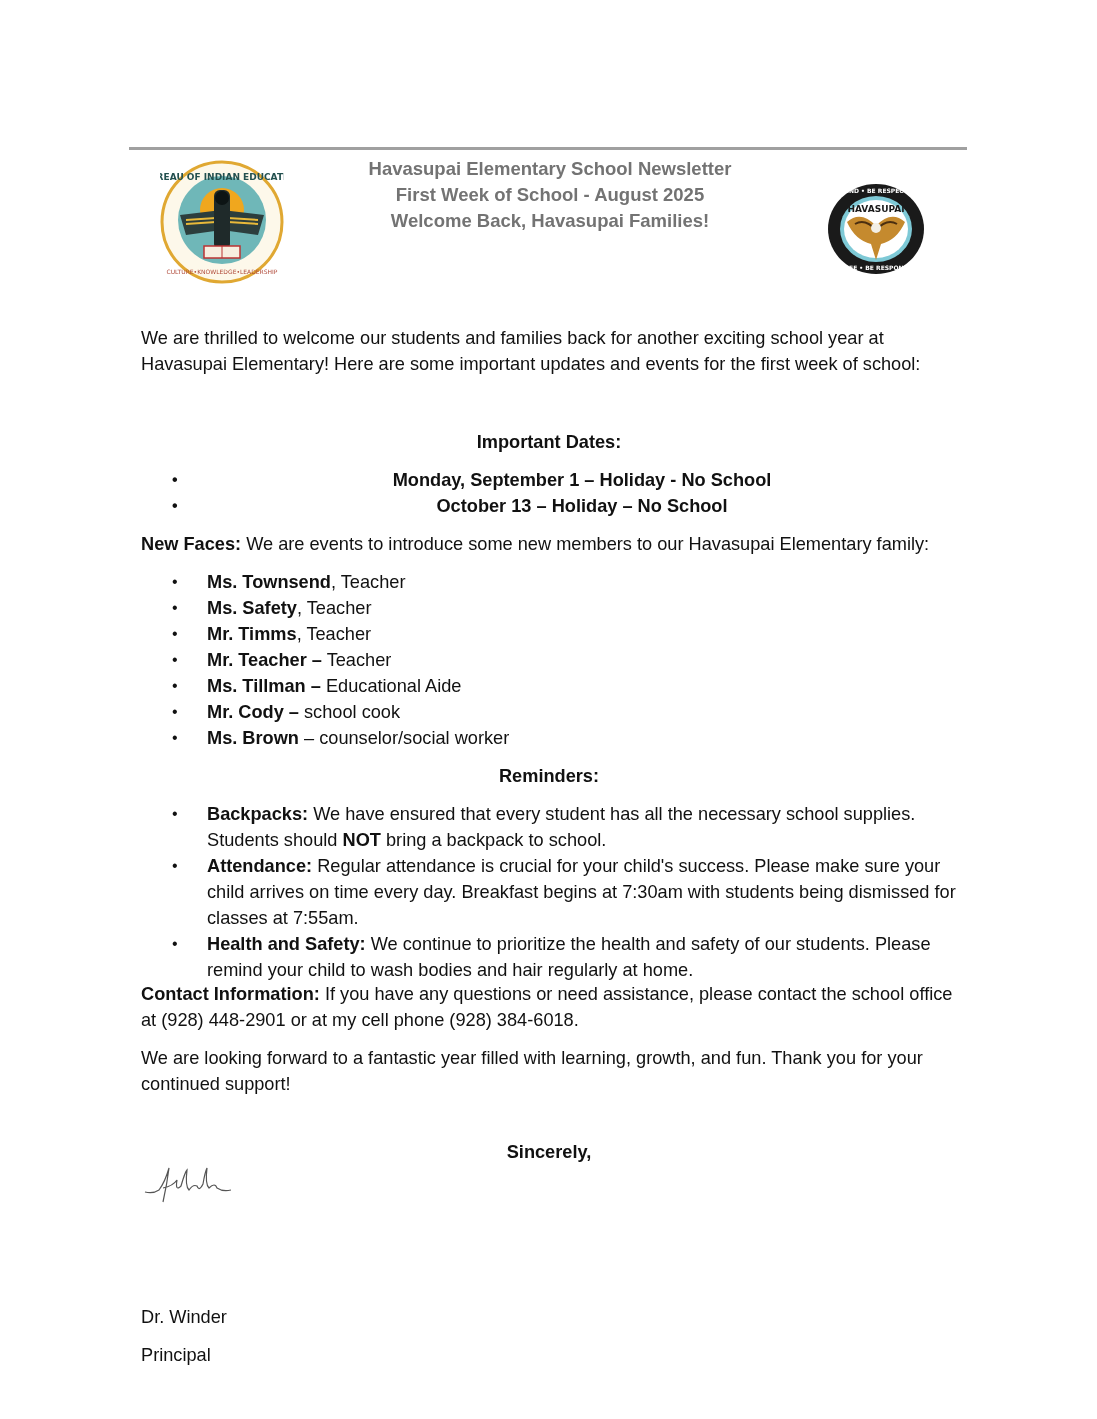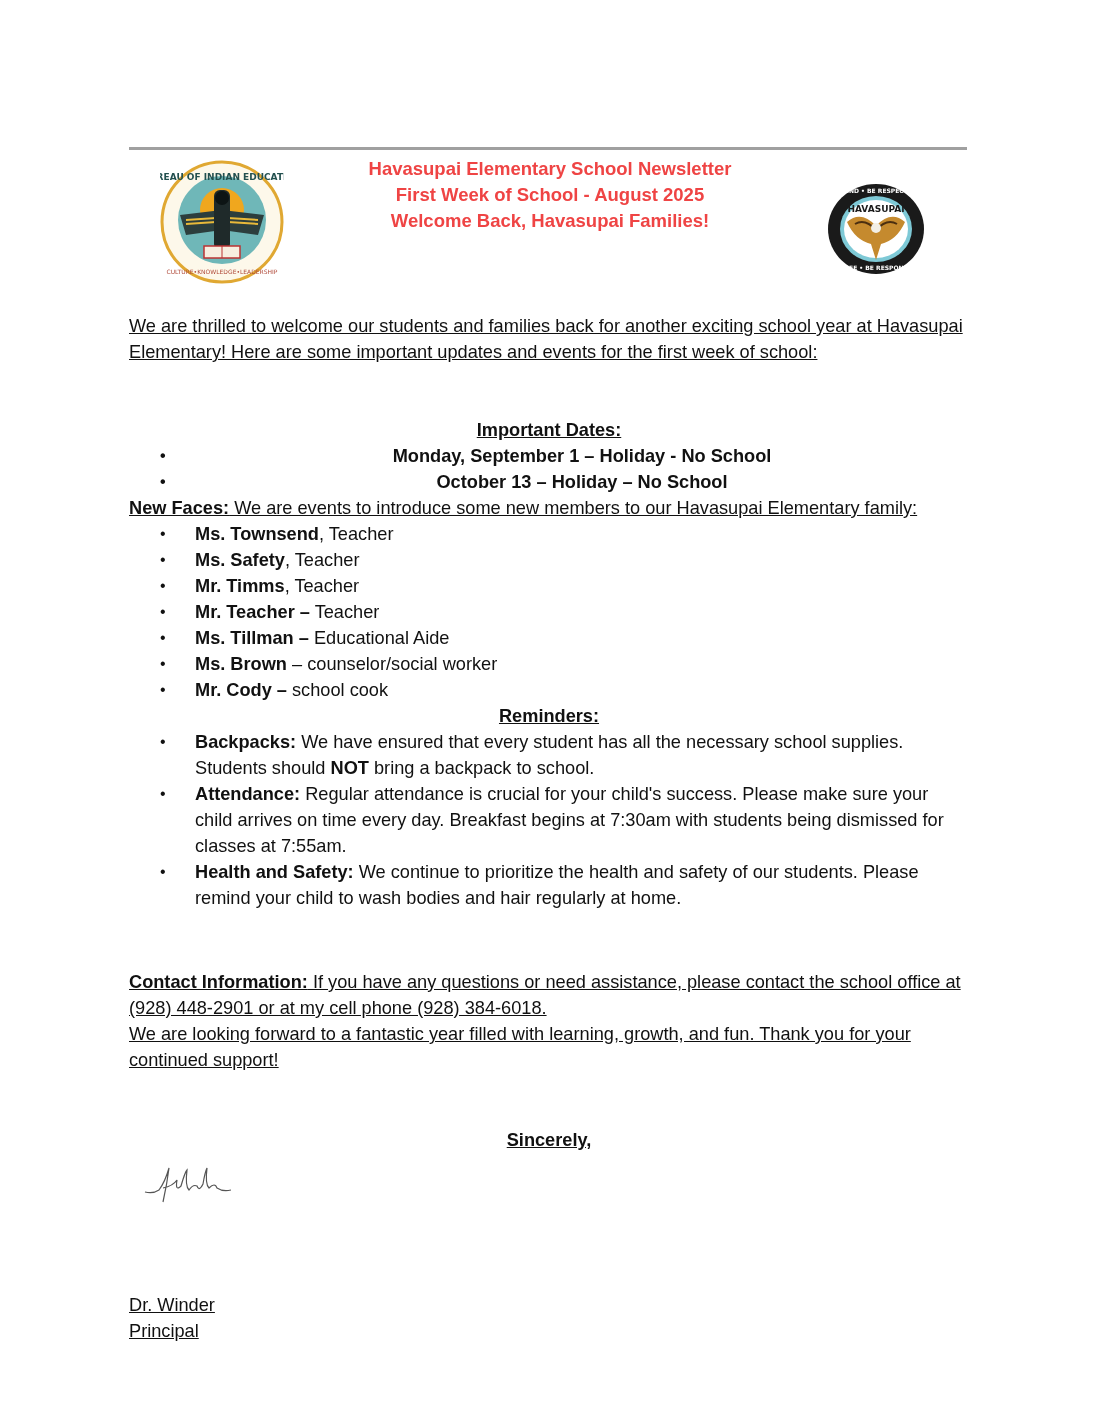--- a/index.html
+++ b/index.html
@@ -3,25 +3,25 @@
 <meta charset="utf-8">
 <style>
   html, body { margin: 0; padding: 0; background: #ffffff; }
   body { width: 1097px; height: 1419px; position: relative; overflow: hidden;
          font-family: "Liberation Sans", "DejaVu Sans", sans-serif; color: #111; }
   .rule { position: absolute; left: 129px; top: 147px; width: 838px; height: 3px; background: #a0a0a0; }
   .logo { position: absolute; }
   .logo-bie { left: 160px; top: 160px; width: 124px; height: 124px; }
   .logo-hav { left: 825px; top: 182px; width: 102px; height: 94px; }
   .header-titles { position: absolute; left: 300px; top: 156px; width: 500px; text-align: center;
-                   font-weight: bold; font-size: 18.5px; line-height: 26px; color: #ef4444; }
+                   font-weight: bold; font-size: 18.5px; line-height: 26px; color: #737373; }
   .body-text { position: absolute; left: 129px; width: 840px; font-size: 18.2px; line-height: 26px; color: #111; }
-  .body-text p { margin: 0; text-decoration: underline; }
+  .body-text p { margin: 12px; }
   b, .bold { font-weight: bold; text-align: center; }
-  ul.bullets { list-style: none; margin: 0; padding: 0; }
+  ul.bullets { list-style: none; margin: 12px; padding: 0; }
   ul.bullets li { position: relative; padding-left: 66px; }
   ul.bullets li::before { content: "•"; position: absolute; left: 31px; top: 0; font-size: 16px; }
   .sig { position: absolute; left: 143px; top: 1162px; width: 90px; height: 44px; }
 </style>
 </head>
 <body>
 
 <div class="rule"></div>
 
 <svg class="logo logo-bie" viewBox="0 0 124 124">
@@ -66,22 +66,22 @@
     <li class="bold">Monday, September 1 – Holiday - No School</li>
     <li class="bold">October 13 – Holiday – No School</li>
   </ul>
   <p><b>New Faces:</b><span> We are events to introduce some new members to our Havasupai Elementary family:</span></p>
   <ul class="bullets">
     <li><b>Ms. Townsend</b><span>, Teacher</span></li>
     <li><b>Ms. Safety</b><span>, Teacher</span></li>
     <li><b>Mr. Timms</b><span>, Teacher</span></li>
     <li><b>Mr. Teacher –</b><span> Teacher</span></li>
     <li><b>Ms. Tillman –</b><span> Educational Aide</span></li>
+    <li><b>Mr. Cody –</b><span> school cook</span></li>
     <li><b>Ms. Brown</b><span> – counselor/social worker</span></li>
-    <li><b>Mr. Cody –</b><span> school cook</span></li>
   </ul>
   <p class="bold">Reminders:</p>
   <ul class="bullets">
     <li><b>Backpacks:</b><span> We have ensured that every student has all the necessary school supplies. Students should </span><b>NOT</b><span> bring a backpack to school.</span></li>
     <li><b>Attendance:</b><span> Regular attendance is crucial for your child's success. Please make sure your child arrives on time every day. Breakfast begins at 7:30am with students being dismissed for classes at 7:55am.</span></li>
     <li><b>Health and Safety:</b><span> We continue to prioritize the health and safety of our students. Please remind your child to wash bodies and hair regularly at home.</span></li>
   </ul>
 </div>
 
 <div class="body-text" style="top:969px;">

